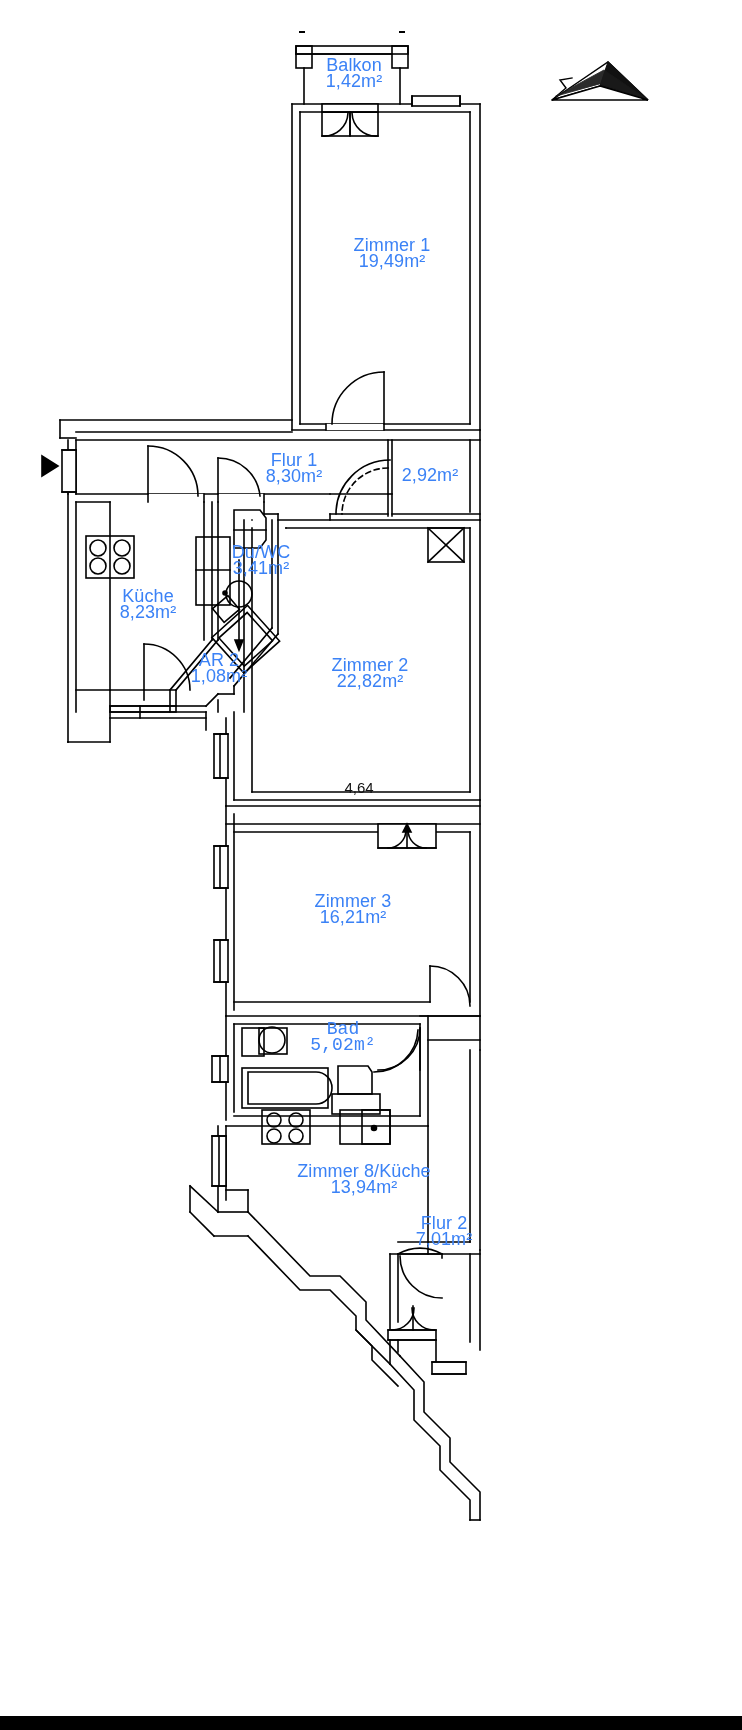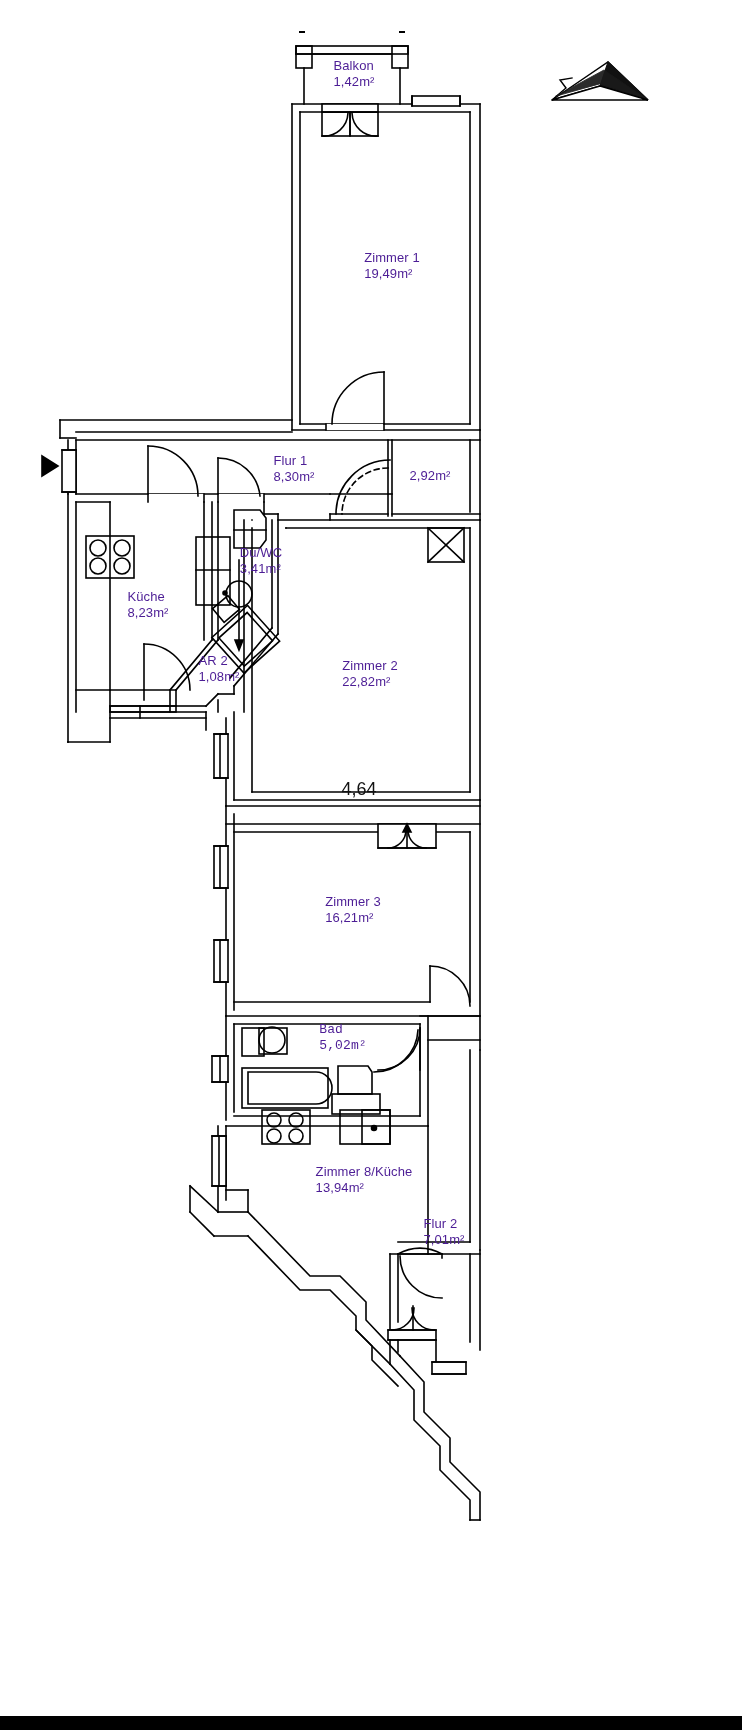--- a/index.html
+++ b/index.html
@@ -22,36 +22,36 @@
   }
   svg.plan {
     position: absolute;
     left: 0; top: 0;
     width: 742px;
     height: 1730px;
     display: block;
   }
   .room-label {
     position: absolute;
-    text-align: left;
-    color: #4c1d95;
+    text-align: center;
+    color: #3b82f6;
     font-family: "Liberation Sans", sans-serif;
-    font-size: 13px;
+    font-size: 18px;
     line-height: 15.5px;
     white-space: nowrap;
     transform: translateX(-50%);
     letter-spacing: 0.1px;
   }
   .room-label .rname { display: block; }
   .room-label .rarea { display: block; }
   .dim-label {
     position: absolute;
     text-align: center;
     color: #111111;
-    font-size: 18px;
+    font-size: 15px;
     white-space: nowrap;
     transform: translateX(-50%);
   }
   .bottom-bar {
     position: absolute;
     left: 0;
     bottom: 0;
     width: 742px;
     height: 14px;
     background: #000000;
@@ -442,21 +442,21 @@
       </g>
 
     </g>
   </svg>
 
   <div class="room-label" style="left:354px; top:58px;">
     <span class="rname">Balkon</span>
     <span class="rarea">1,42m²</span>
   </div>
 
-  <div class="room-label" style="left:392px; top:238px;margin-top:12px;">
+  <div class="room-label" style="left:392px; top:238px;">
     <span class="rname">Zimmer 1</span>
     <span class="rarea">19,49m²</span>
   </div>
 
   <div class="room-label" style="left:294px; top:453px;">
     <span class="rname">Flur 1</span>
     <span class="rarea">8,30m²</span>
   </div>
 
   <div class="room-label" style="left:430px; top:468px;">

